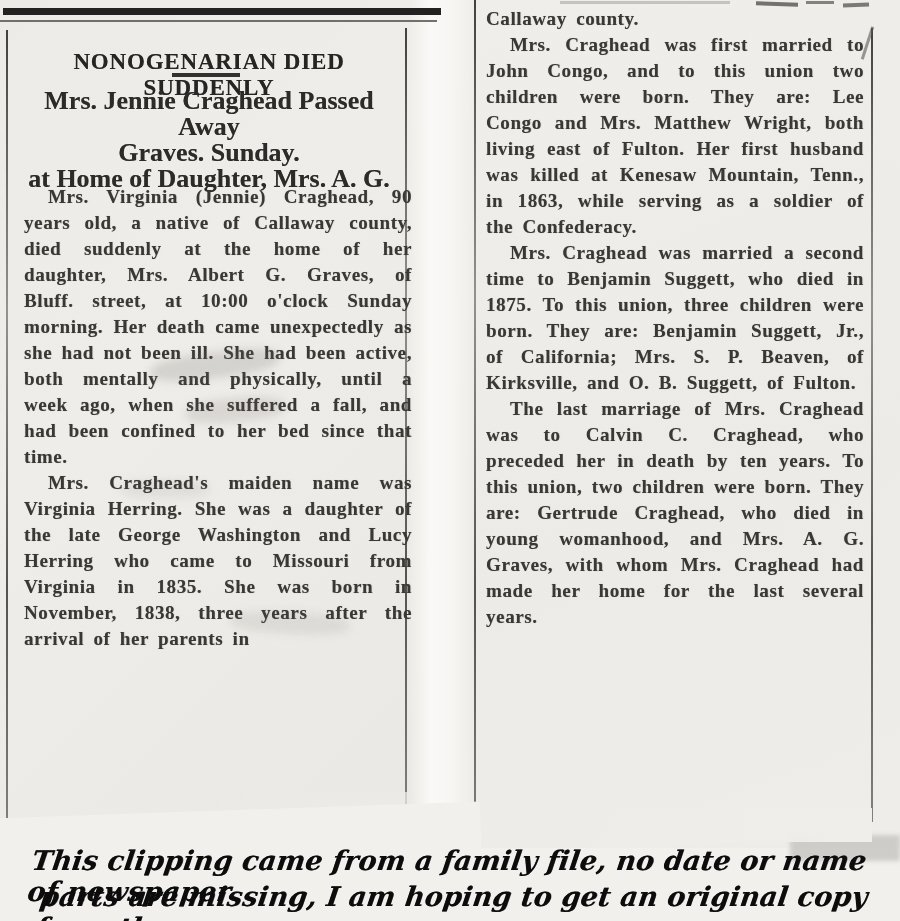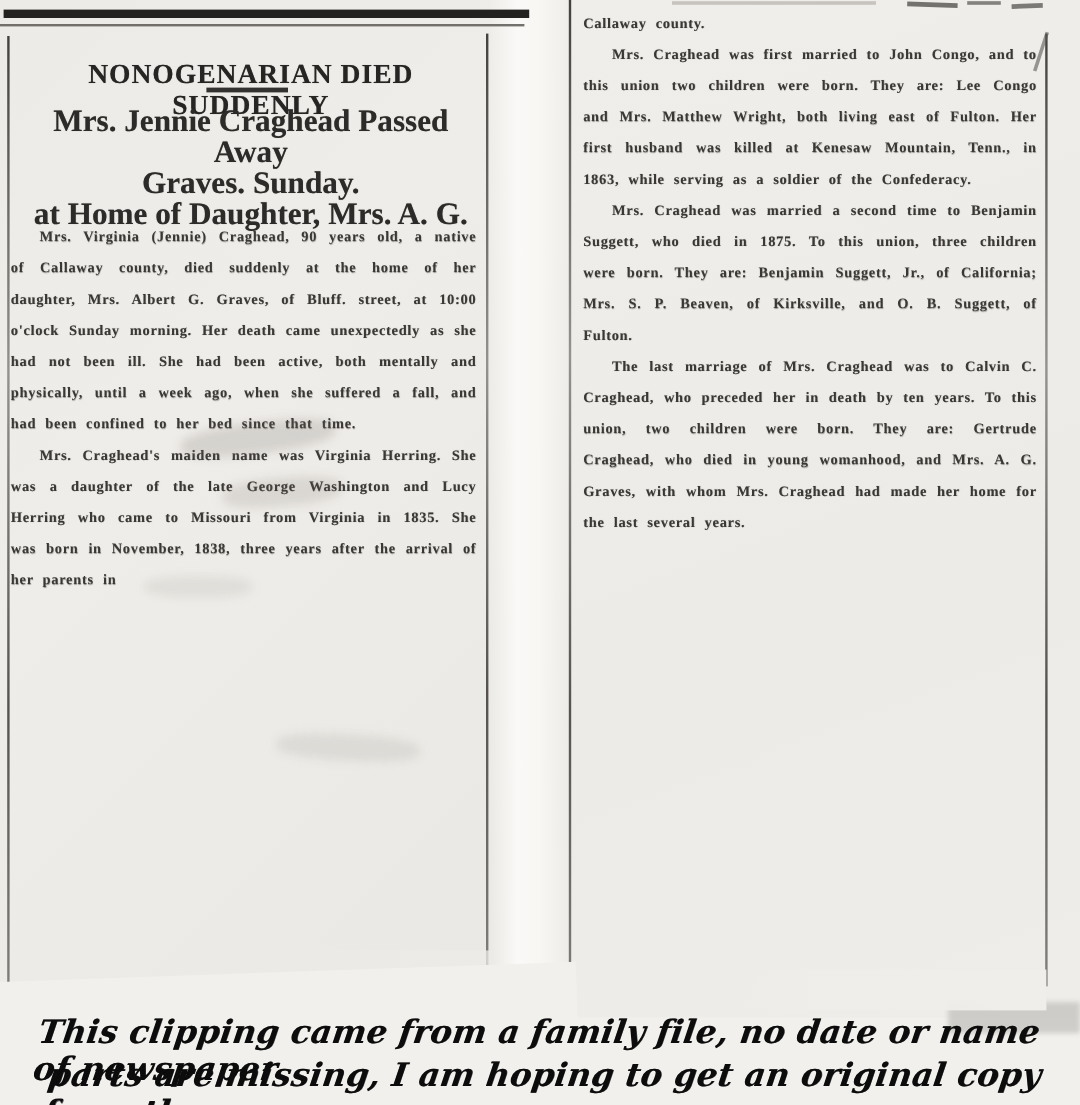--- a/index.html
+++ b/index.html
@@ -28,24 +28,24 @@
   .vrule-r2{left:871px;top:28px;height:794px;}
 
   .headline{left:14px;top:49px;width:390px;text-align:center;
     font-weight:bold;font-size:23px;letter-spacing:.8px;color:#262523;
     text-shadow:0 0 .6px rgba(38,37,35,.6);}
   .headline-divider{left:172px;top:73px;width:68px;height:4px;background:#333130;}
   .subhead{left:18px;top:88px;width:382px;text-align:center;
     font-weight:bold;font-size:26px;line-height:26px;color:#2d2b29;
     text-shadow:0 0 .6px rgba(45,43,41,.55);}
 
-  .bodycol{font-weight:bold;font-size:12px;color:#3a3835;
+  .bodycol{font-weight:bold;font-size:19px;color:#3a3835;
     text-align:justify;letter-spacing:.6px;word-spacing:4px;
     text-shadow:.3px .3px .7px rgba(58,56,53,.45);}
-  .col-left{left:9px;top:184px;width:388px;line-height:26px;}
+  .col-left{left:24px;top:184px;width:388px;line-height:26px;}
   .col-right{left:486px;top:6px;width:378px;line-height:26px;}
   .bodycol p{margin:0;text-indent:24px;}
   .noindent{text-indent:0 !important;}
 
   
   .cut-left{left:-20px;top:819px;width:500px;height:60px;background:#f2f0ed;
     transform:rotate(-2deg);transform-origin:left top;z-index:5;}
   .fade-right-last{left:596px;top:808px;width:276px;height:34px;z-index:5;
     background:linear-gradient(to right,rgba(240,238,234,0),rgba(240,238,234,.85) 55%,#f0eeea 85%);}
   .fade-left-last{left:200px;top:792px;width:210px;height:30px;z-index:4;

